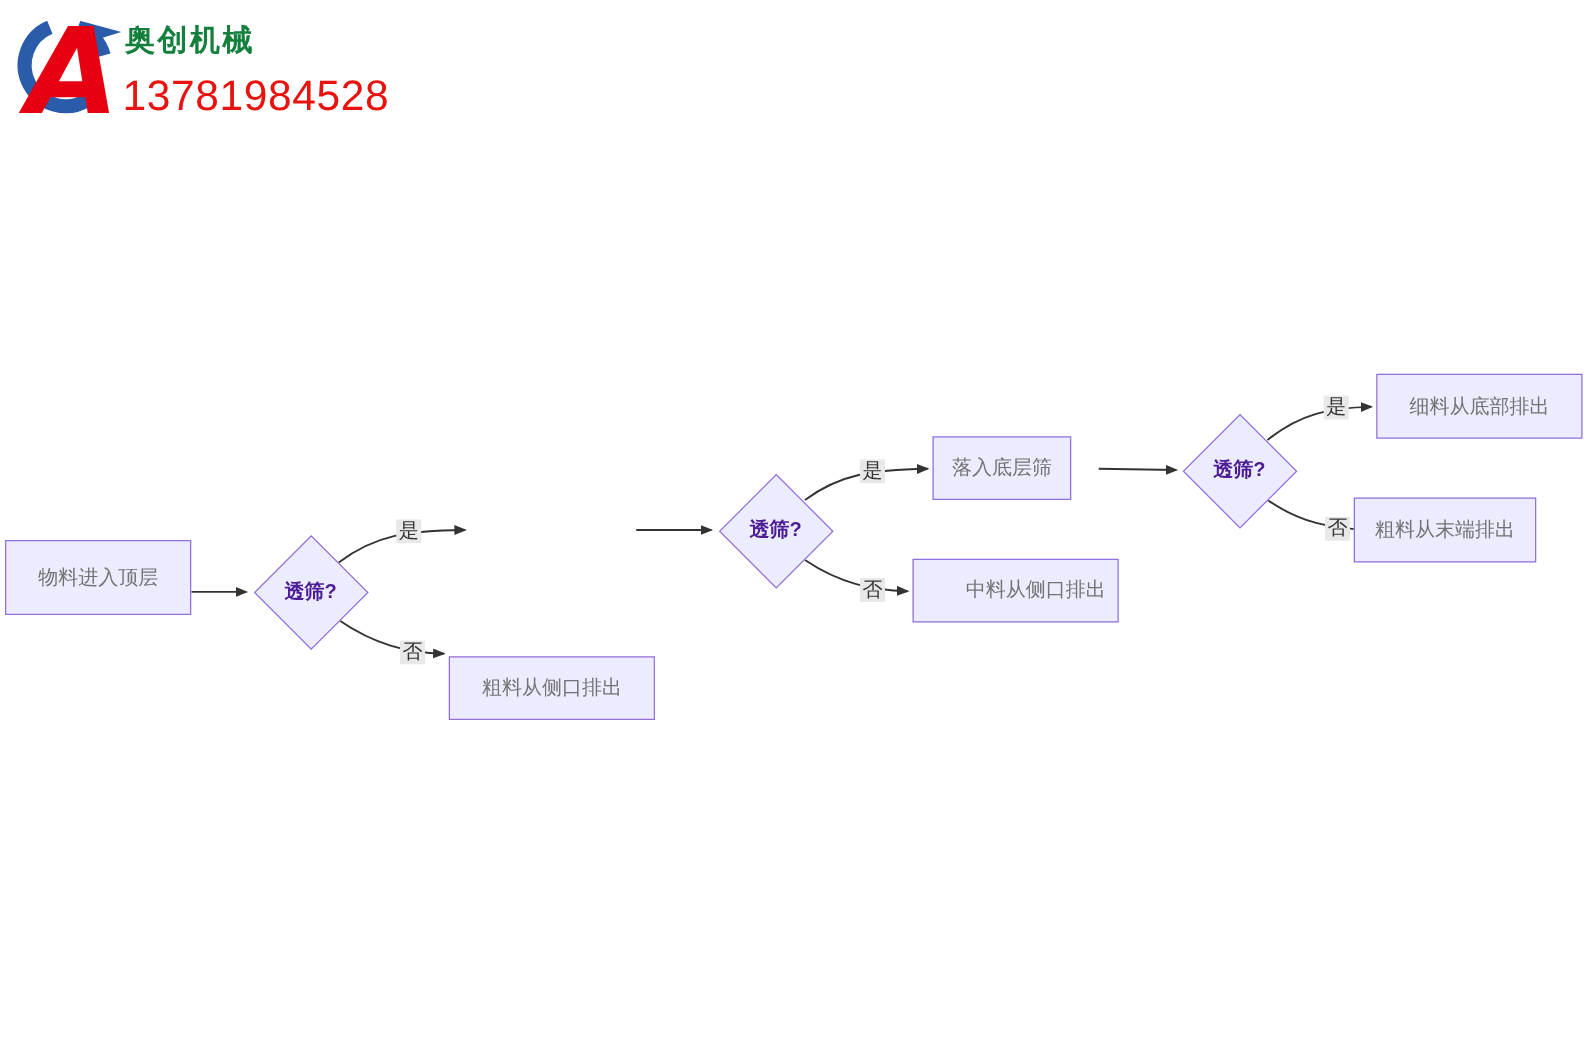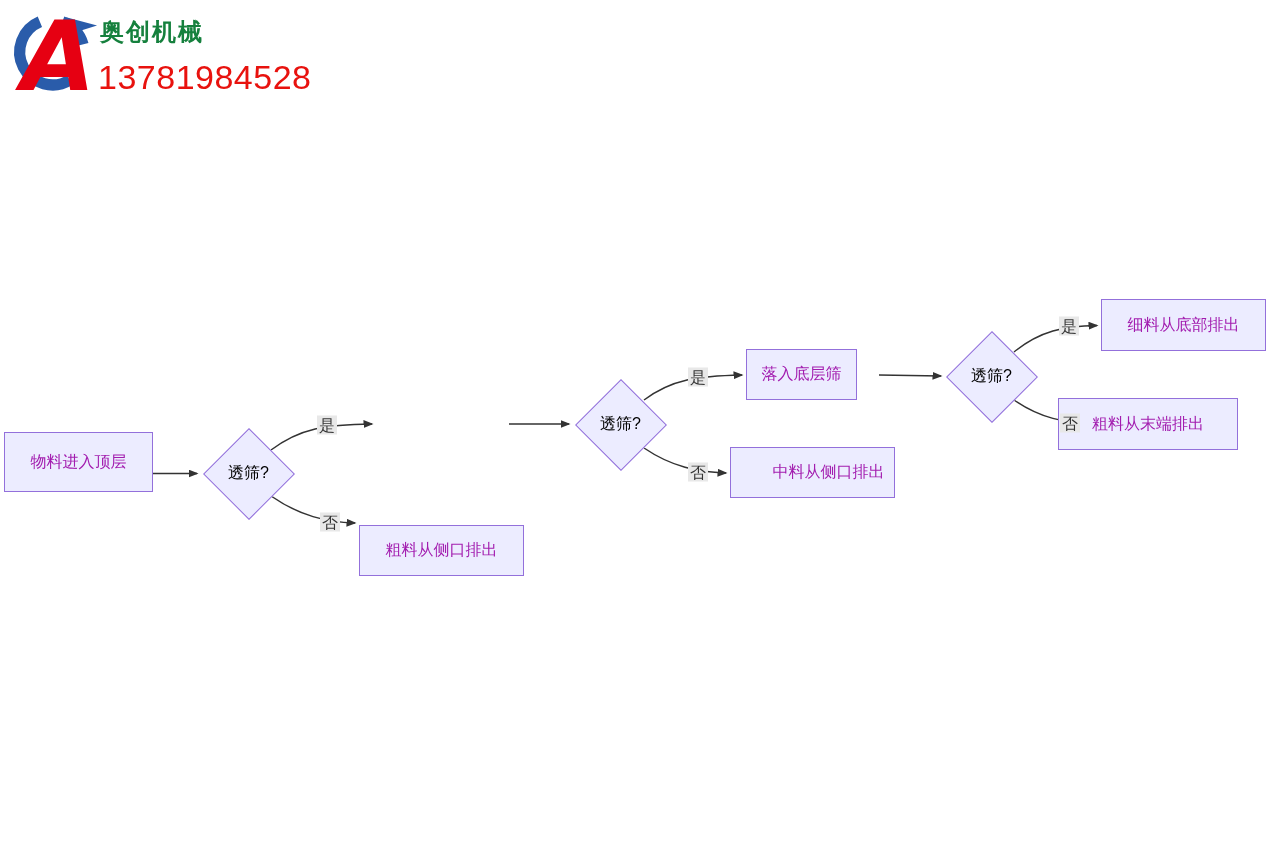--- a/index.html
+++ b/index.html
@@ -10,30 +10,30 @@
   
   .logo-svg { position:absolute; left:8px; top:4px; width:90px; height:90px; }
   .company-name { position:absolute; left:100px; top:16px; font-size:24px; font-weight:700;
                   color:#15803d; letter-spacing:2px; white-space:nowrap; }
   .phone-number { position:absolute; left:98px; top:58px; font-size:34px; font-weight:500;
                   color:#e8120e; letter-spacing:0.5px; white-space:nowrap; }
 
   
   .edges-svg { position:absolute; left:0; top:0; width:1270px; height:845px; pointer-events:none; }
 
-  .node-rect { position:absolute; background:#ECECFF; border:1px solid #9370DB; color:#a21caf;
+  .node-rect { position:absolute; background:#ECECFF; border:1px solid #9370DB; color:#737373;
                font-size:16px; display:flex; align-items:center; justify-content:center;
                text-align:left; white-space:nowrap; }
 
   .diamond { position:absolute; width:93px; height:93px; display:flex;
              align-items:center; justify-content:center; }
   .diamond .shape { position:absolute; left:50%; top:50%; width:65px; height:65px;
                     transform:translate(-50%,-50%) rotate(45deg);
                     background:#ECECFF; border:1px solid #9370DB; }
-  .diamond .dlabel { position:relative; z-index:1; color:#000000; font-size:16px; white-space:nowrap; }
+  .diamond .dlabel { position:relative; z-index:1; color:#4c1d95; font-size:16px; white-space:nowrap;font-weight:bold; }
 
   .edge-label { position:absolute; transform:translate(-50%,-50%); background:#e8e8e8;
                 color:#333; font-size:16px; line-height:19px; padding:0 2px; white-space:nowrap; }
 </style>
 </head>
 <body>
 
 <div class="page">
 
   <svg class="logo-svg" viewBox="0 0 96 96">
@@ -83,21 +83,21 @@
 
   <div class="node-rect" style="left:730px;top:447px;width:165px;height:51px;padding-left:32px;">中料从侧口排出</div>
 
   <div class="diamond" style="left:945px;top:330px;">
     <div class="shape"></div>
     <span class="dlabel">透筛?</span>
   </div>
 
   <div class="node-rect" style="left:1101px;top:299px;width:165px;height:52px;">细料从底部排出</div>
 
-  <div class="node-rect" style="left:1058px;top:398px;width:180px;height:52px;">粗料从末端排出</div>
+  <div class="node-rect" style="left:1083px;top:398px;width:146px;height:52px;">粗料从末端排出</div>
 
   <div class="edge-label" style="left:327px;top:425px;">是</div>
   <div class="edge-label" style="left:330px;top:522px;">否</div>
   <div class="edge-label" style="left:698px;top:377px;">是</div>
   <div class="edge-label" style="left:698px;top:472px;">否</div>
   <div class="edge-label" style="left:1069px;top:326px;">是</div>
   <div class="edge-label" style="left:1070px;top:423px;">否</div>
 
 </div>
 

